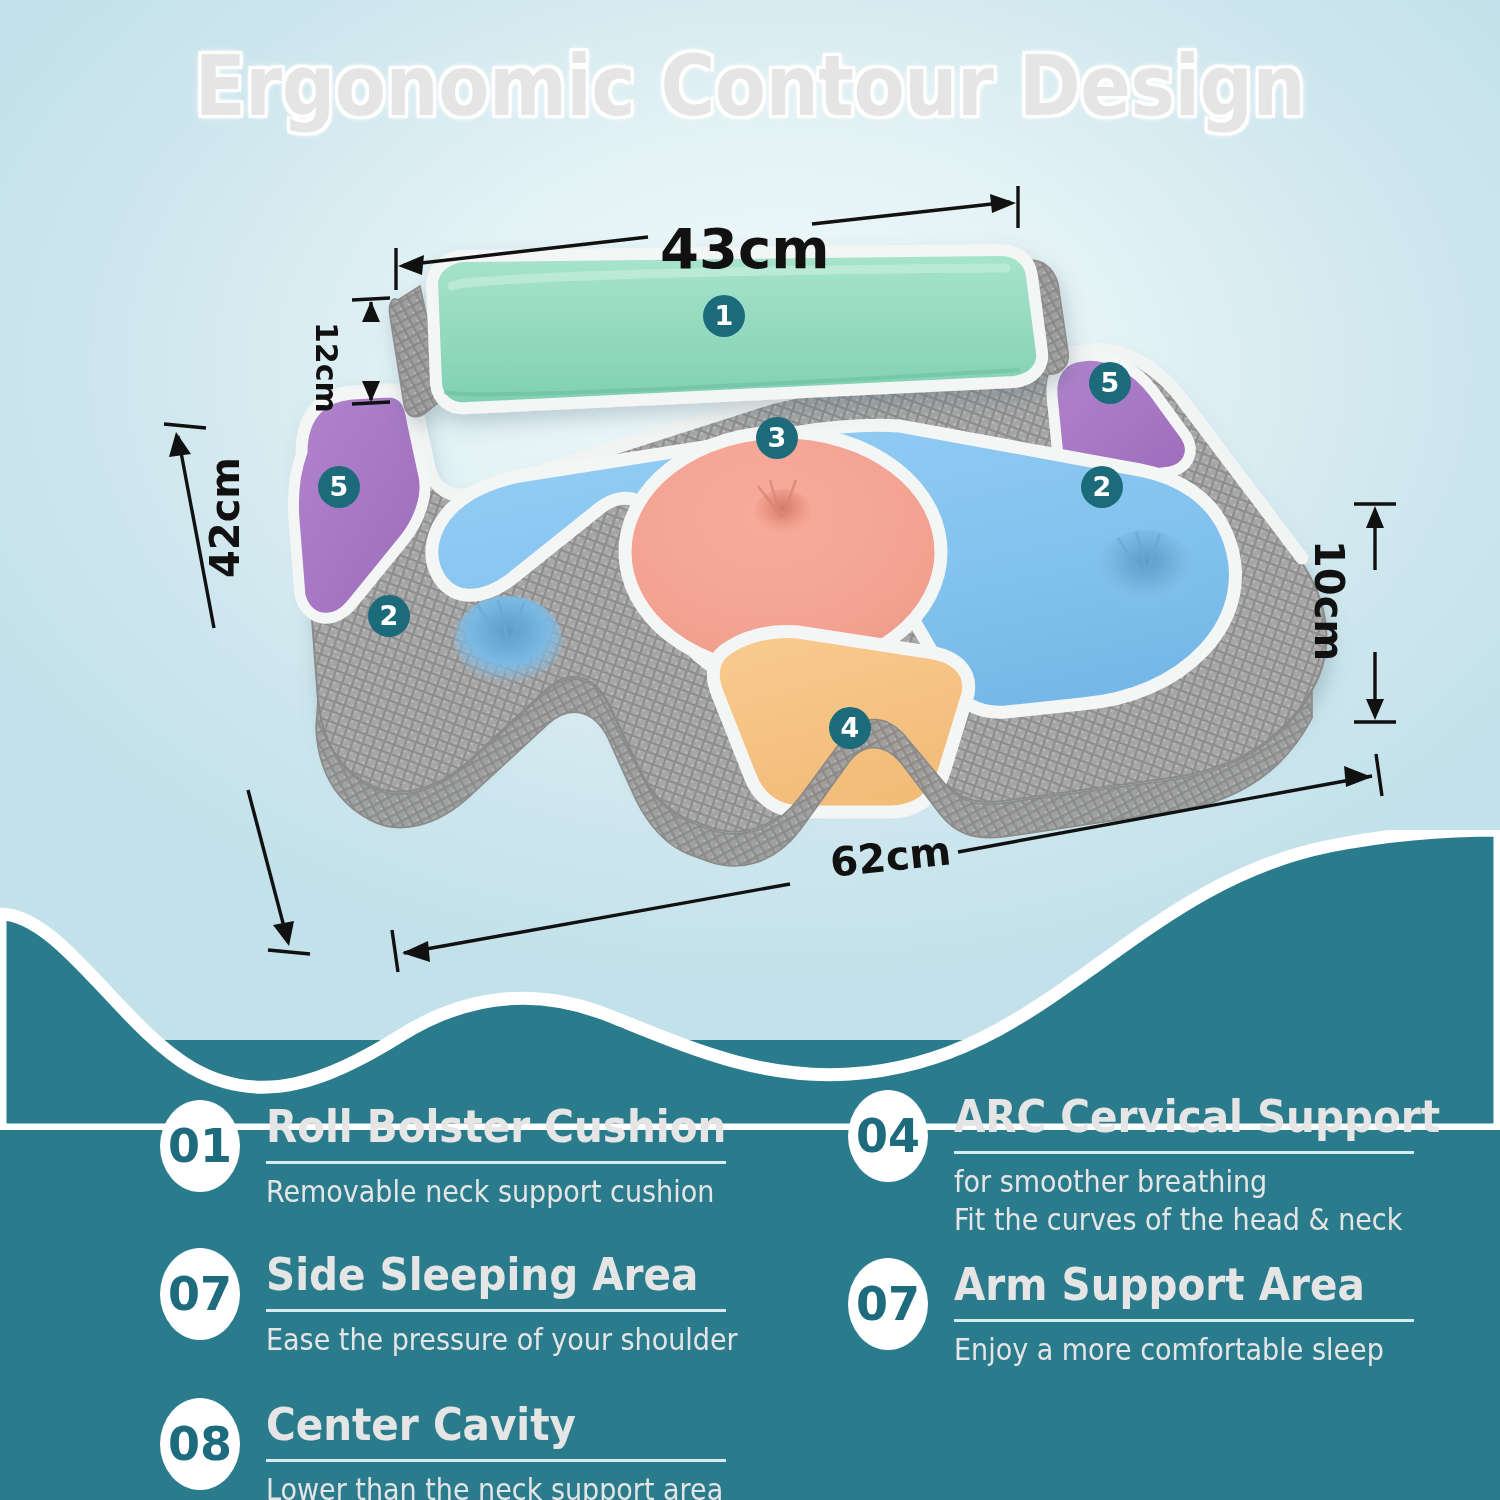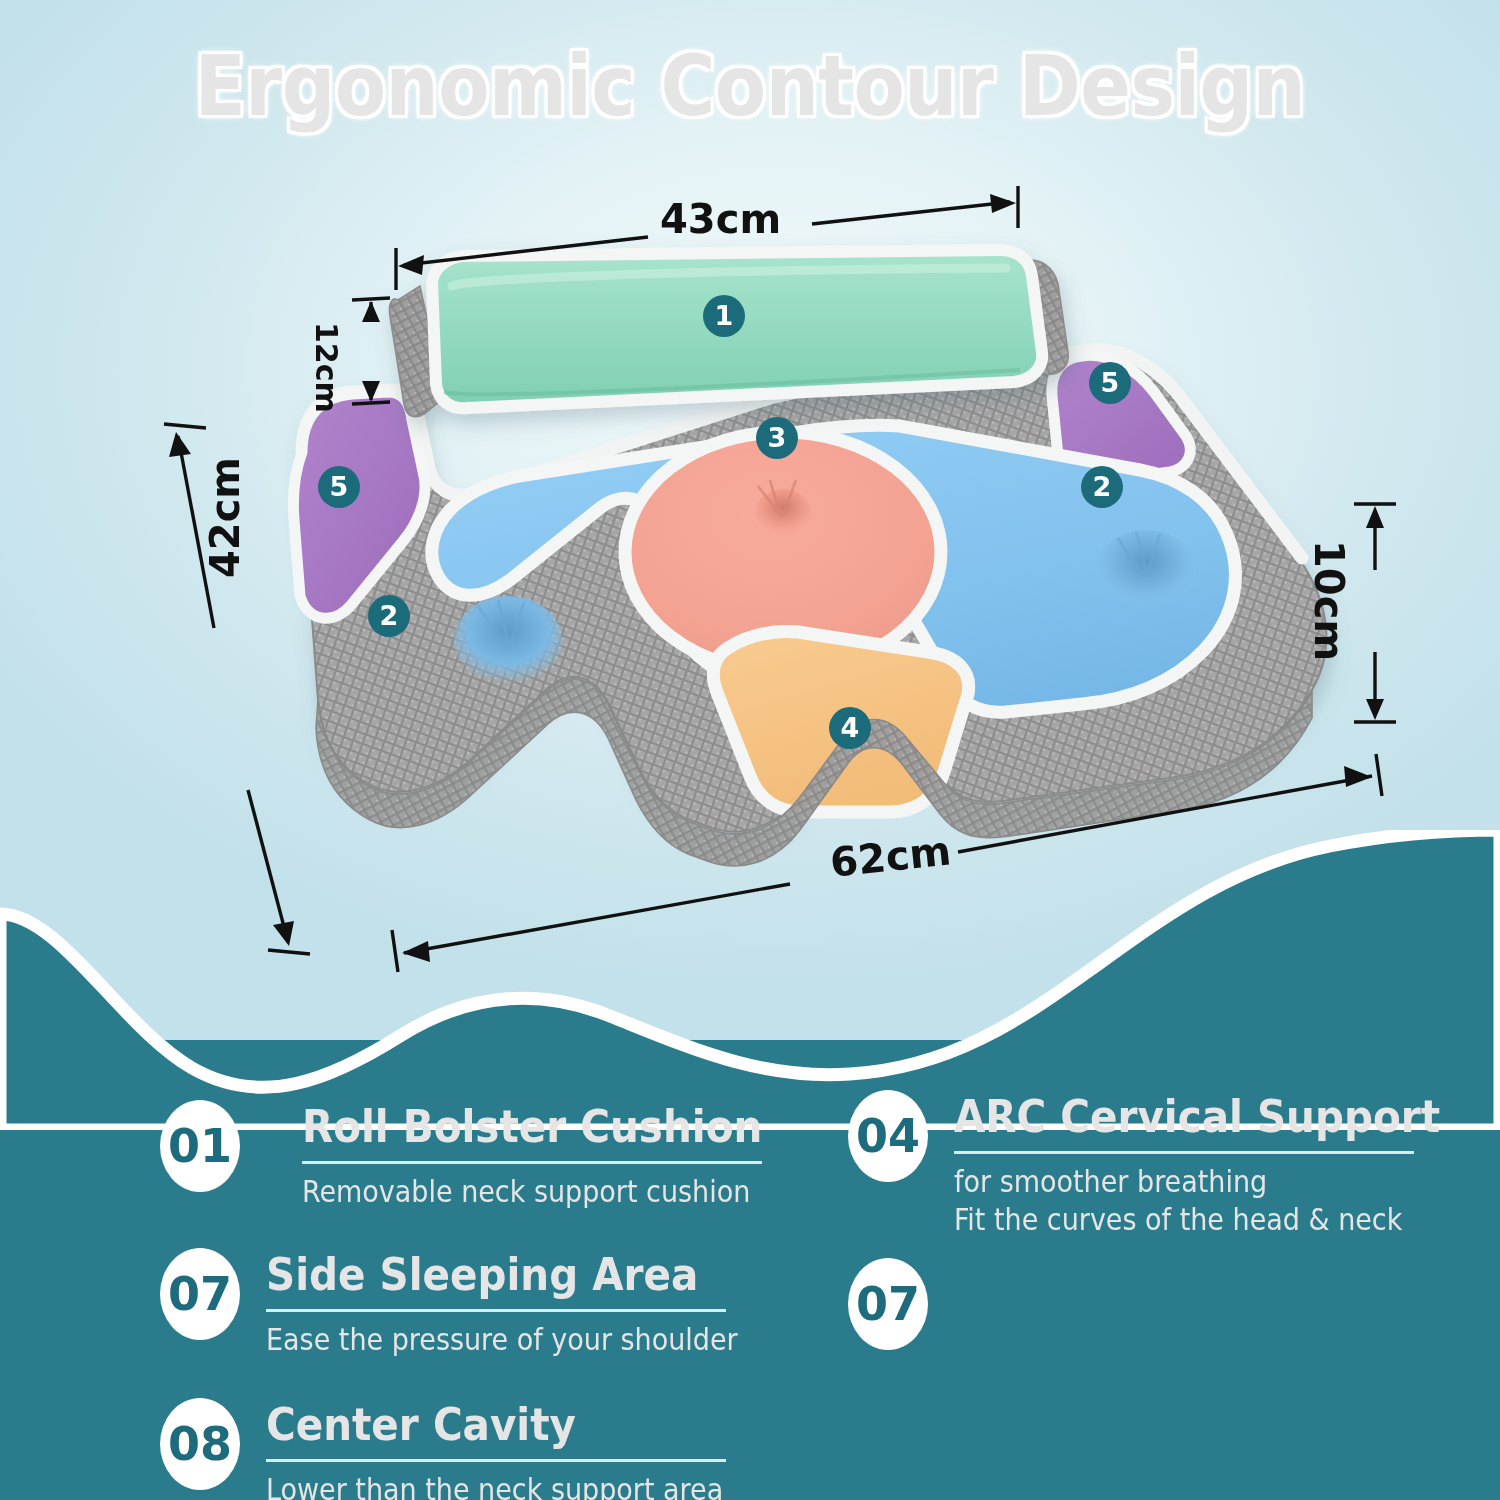--- a/index.html
+++ b/index.html
@@ -41,21 +41,21 @@
 
   
   .product-svg{position:absolute;left:0;top:0;width:1500px;height:1080px;}
 
   
   .dim{
     position:absolute;color:#111;font-weight:bold;
     font-family:"DejaVu Sans","Liberation Sans",sans-serif;
     white-space:nowrap;
   }
-  .dim-43{left:660px;top:196px;font-size:40px;}
+  .dim-43{left:660px;top:216px;font-size:56px;}
   .dim-12{left:344px;top:322px;font-size:30px;transform:rotate(90deg);transform-origin:left top;}
   .dim-42{left:202px;top:578px;font-size:40px;transform:rotate(-90deg) skewY(0deg);transform-origin:left top;}
   .dim-10{left:1352px;top:540px;font-size:40px;transform:rotate(90deg);transform-origin:left top;}
   .dim-62{left:828px;top:840px;font-size:40px;transform:rotate(-6deg);transform-origin:left top;}
 
   
   .features{position:absolute;left:0;top:1082px;width:1500px;height:418px;}
   .col{position:absolute;top:0;width:620px;}
   .col-left{left:160px;}
   .col-right{left:848px;}
@@ -74,21 +74,21 @@
     font-family:"DejaVu Sans Condensed","Liberation Sans",sans-serif;
     white-space:nowrap;
   }
   .frule{height:3px;background:#d6ecef;margin:10px 0 9px 0;width:460px;}
   .fdesc{
     font-size:30px;color:#e5e5e5;line-height:1.28;
     font-family:"DejaVu Sans Condensed","Liberation Sans",sans-serif;
   }
   .fdesc div{white-space:nowrap;}
 
-  .f01{left:0;top:18px;gap:36px;}
+  .f01{left:0;top:18px;}
   .f02{left:0;top:166px;}
   .f03{left:0;top:316px;}
   .f04{left:0;top:8px;}
   .f05{left:0;top:176px;}
 </style>
 </head>
 <body>
 
 <div id="stage">
 
@@ -424,20 +424,27 @@
           <div class="frule"></div>
           <div class="fdesc">
             <div>for smoother breathing</div>
             <div>Fit the curves of the head &amp; neck</div>
           </div>
         </div>
       </div>
 
       <div class="feature f05">
         <div class="badge">07</div>
+        <div class="ftext">
+          <div class="ftitle">Arm Support Area</div>
+          <div class="frule"></div>
+          <div class="fdesc">
+            <div>Enjoy a more comfortable sleep</div>
+          </div>
+        </div>
       </div>
 
     </div>
   </div>
 
   <div class="title">Ergonomic Contour Design</div>
 
 </div>
 
 </body></html>

